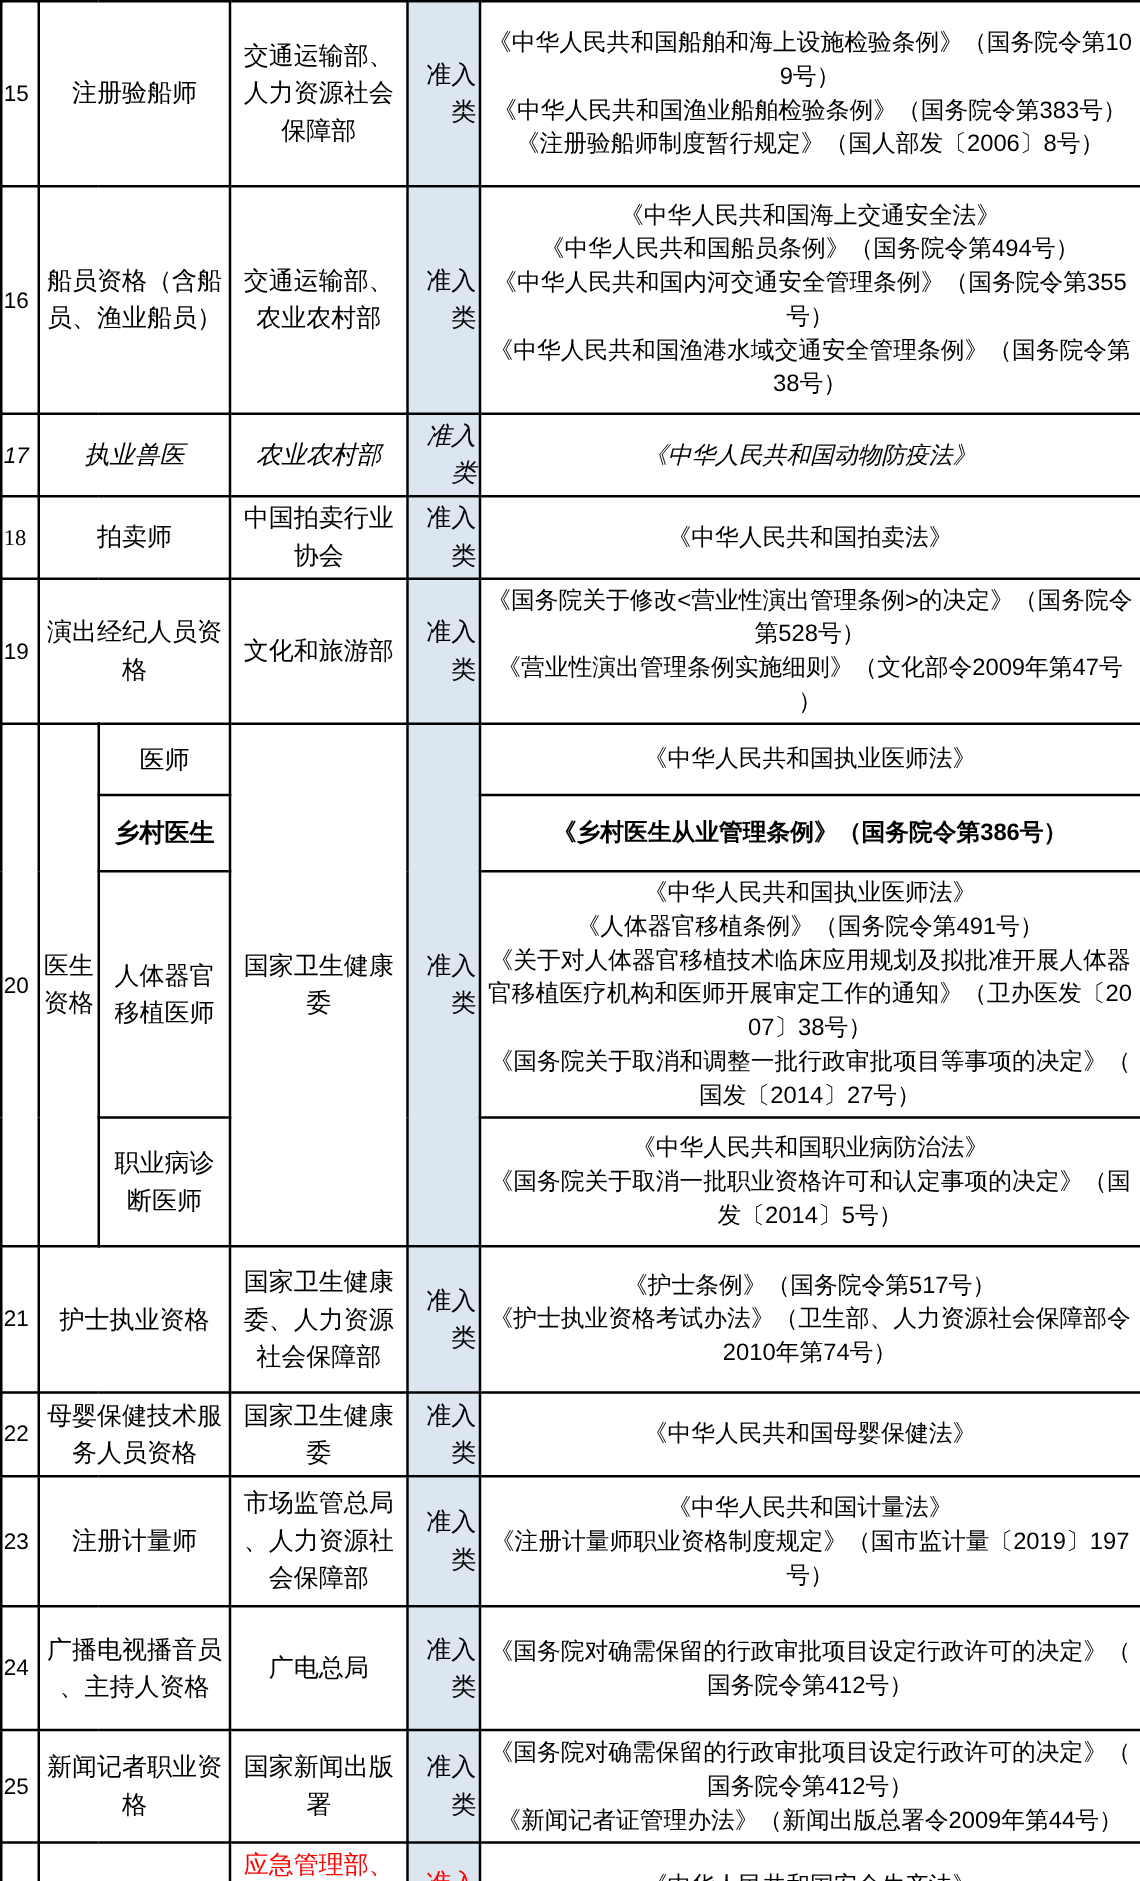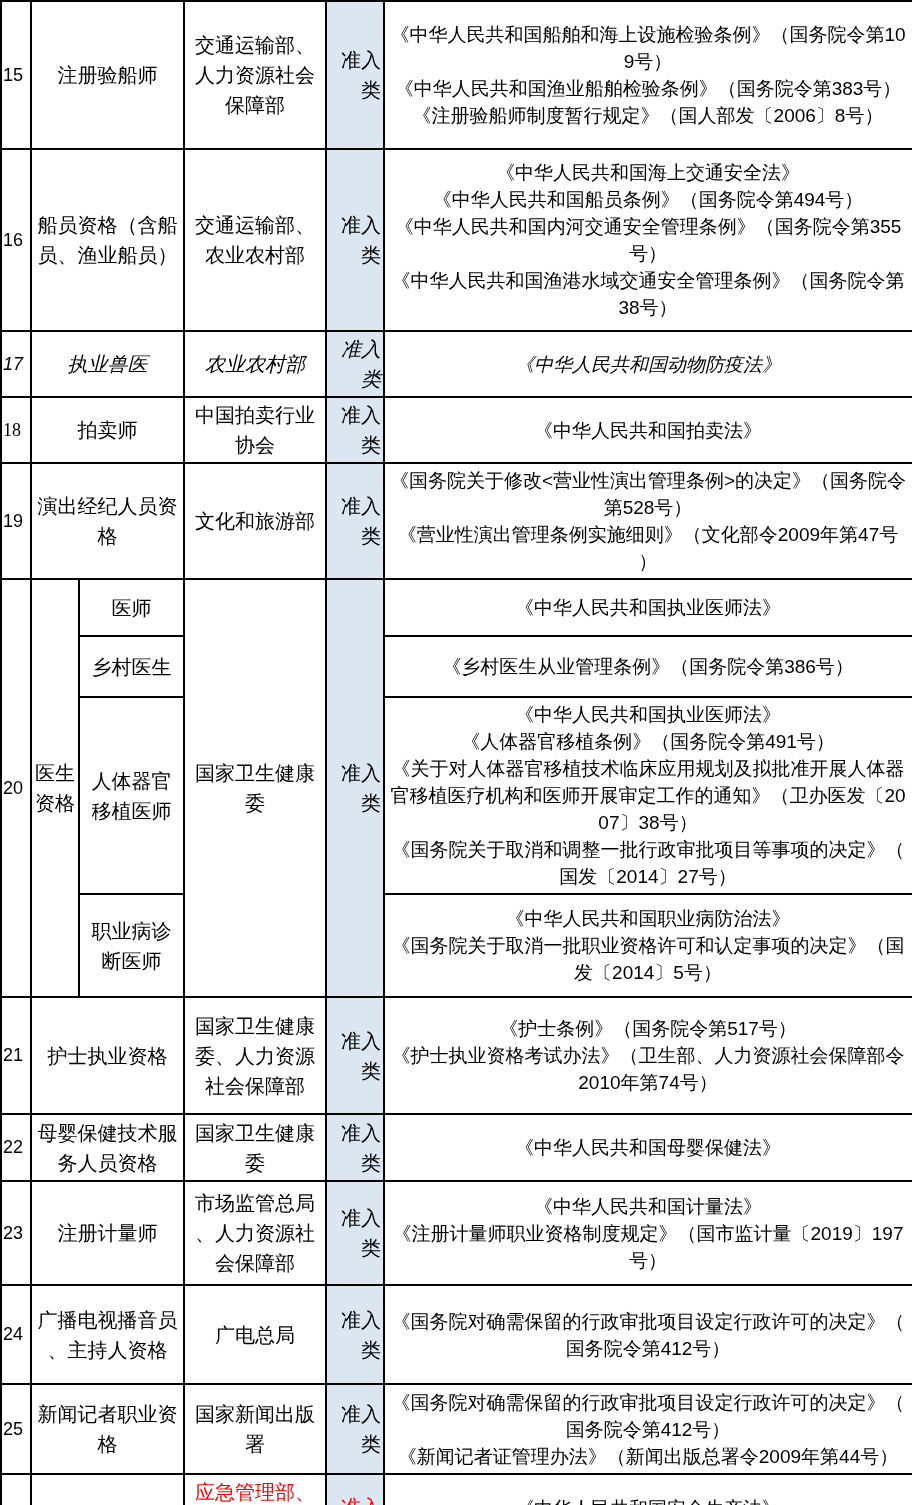--- a/index.html
+++ b/index.html
@@ -59,21 +59,21 @@
   
   .hl { color: #ff0000; } 
 
   
   tr.r15 { height: 148px; }
   tr.r16 { height: 182px; }
   tr.r17 { height: 53px; font-style: italic; }
   tr.r18 { height: 54px; font-family: Liberation Serif, serif; }
   tr.r19 { height: 113px; }
   tr.r20a { height: 57px; }
-  tr.r20b { height: 61px; }
+  tr.r20b { height: 61px; font-weight: bold; }
   tr.r20c { height: 187px; }
   tr.r20d { height: 103px; }
   tr.r21 { height: 117px; }
   tr.r22 { height: 67px; }
   tr.r23 { height: 104px; }
   tr.r24 { height: 99px; }
   tr.r25 { height: 90px; }
   tr.r26 { height: 84px; }
 </style>
 </head>

